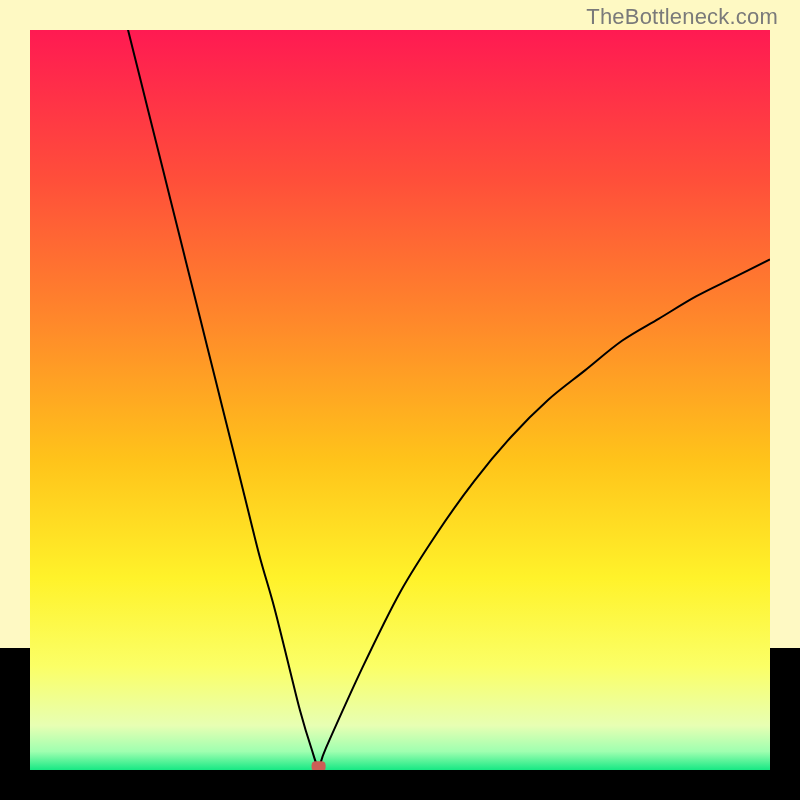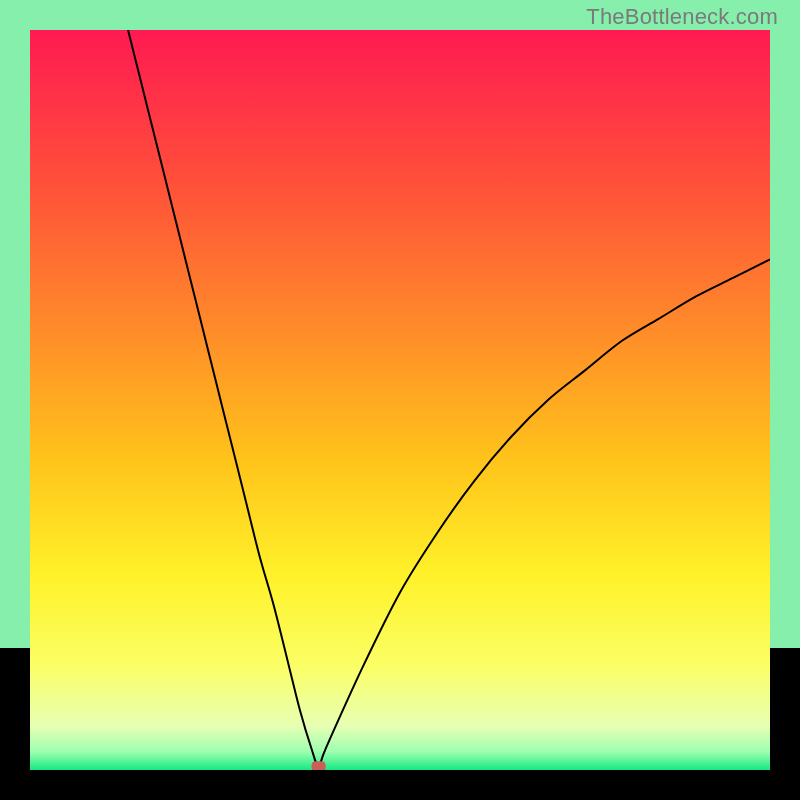--- a/index.html
+++ b/index.html
@@ -10,21 +10,21 @@
     overflow: hidden;
     background: #000;
     font-family: Arial, Helvetica, sans-serif;
   }
   .frame {
     position: absolute;
     left: 0;
     top: 0;
     width: 800px;
     height: 648px;
-    background: #86efac;
+    background: #fef9c3;
   }
   .plot {
     position: absolute;
     left: 30px;
     top: 30px;
     width: 740px;
     height: 740px;
     overflow: hidden;
   }
   svg {

